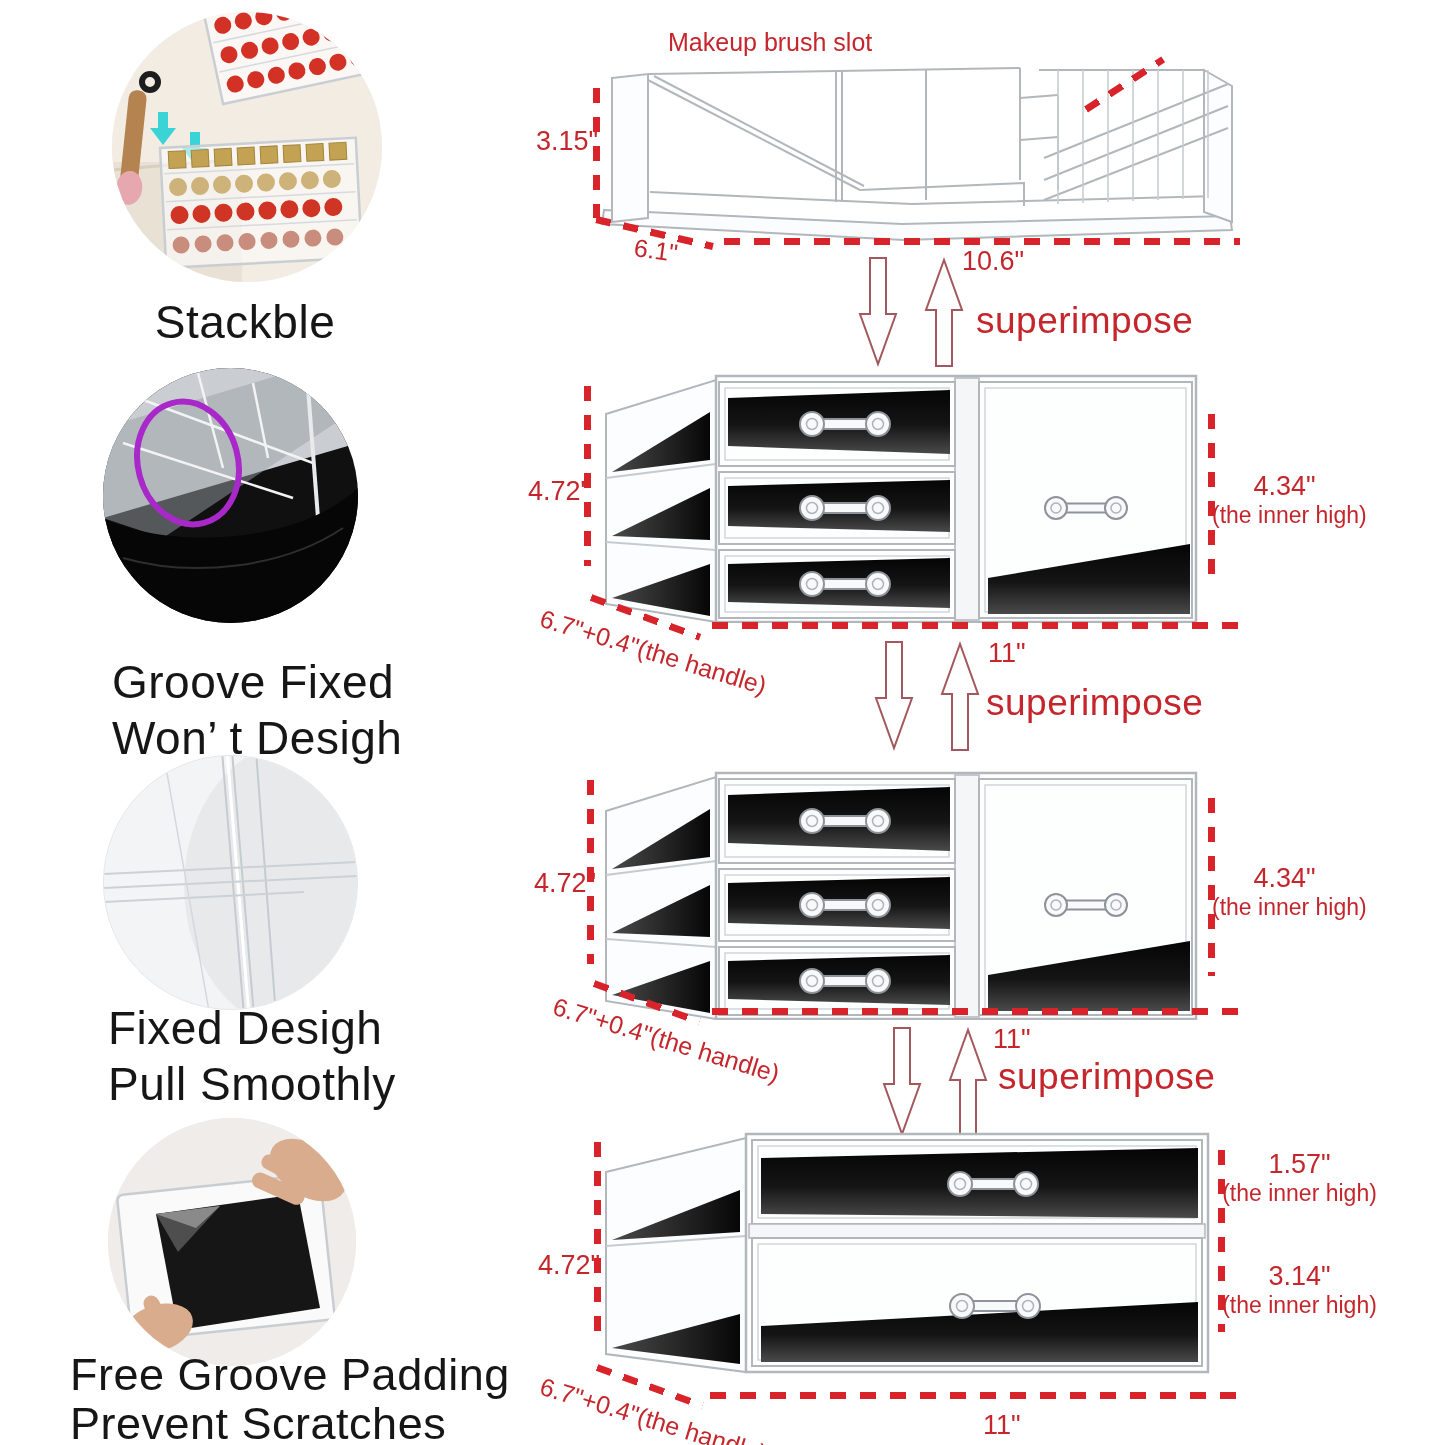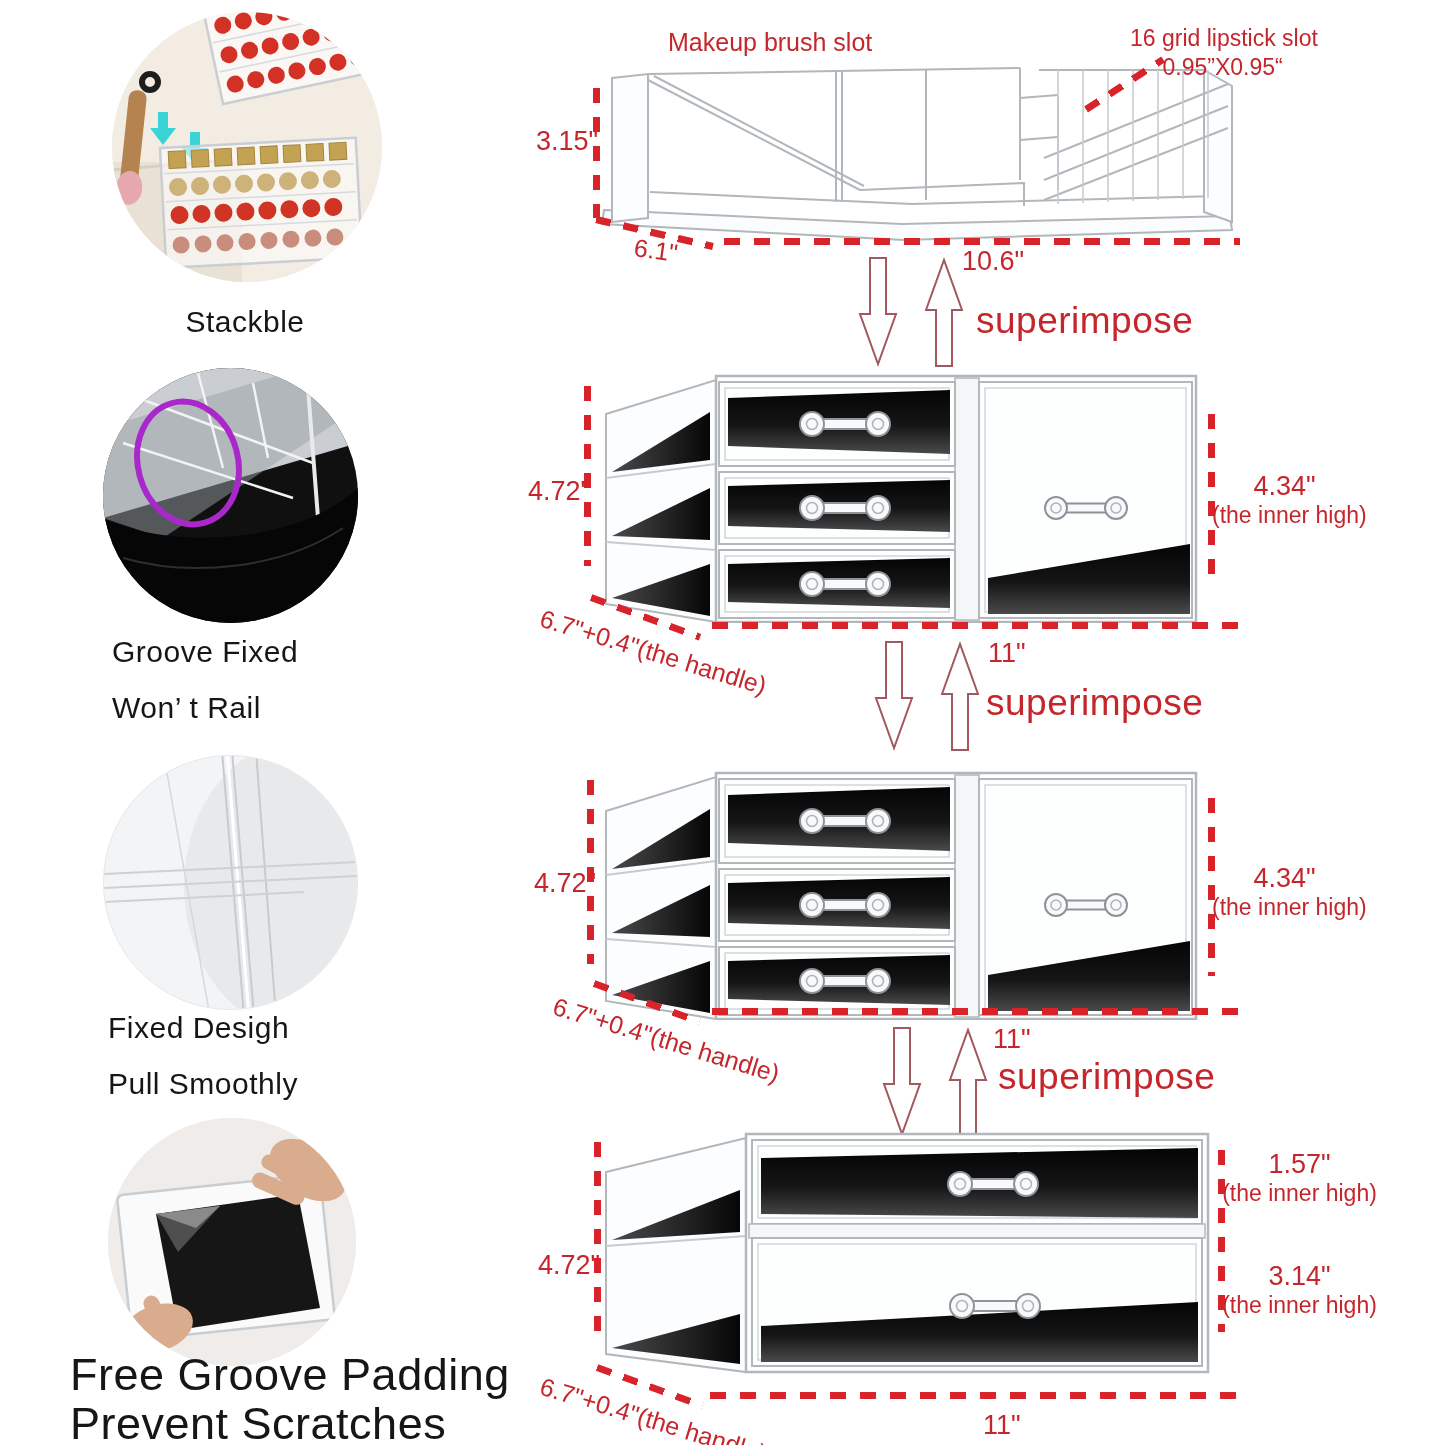--- a/index.html
+++ b/index.html
@@ -2,21 +2,21 @@
 <html><head>
 <meta charset="utf-8">
 <style>
   *{margin:0;padding:0;box-sizing:border-box}
   html,body{background:#ffffff}
   .canvas{position:relative;width:1445px;height:1445px;background:#fff;overflow:hidden;
           font-family:"Liberation Sans",sans-serif;color:#151515}
   .abs{position:absolute}
   .photo{position:absolute;border-radius:50%;overflow:hidden;background:#eee}
   .photo svg{display:block}
-  .caption{position:absolute;color:#161616;font-size:30px;line-height:56px;letter-spacing:.5px;white-space:nowrap}
+  .caption{position:absolute;color:#161616;font-size:46px;line-height:56px;letter-spacing:.5px;white-space:nowrap}
   .caption.center{text-align:center}
   .red{position:absolute;color:#c5262c;white-space:nowrap}
   .dim{font-size:27px}
   .dim-sm{font-size:25px}
   .toplabel{font-size:25px}
   .liplabel{font-size:23px;text-align:center;line-height:29px}
   .superimpose{font-size:37px;letter-spacing:.5px}
   .depthlbl{font-size:25px;transform:rotate(17deg);transform-origin:left top}
   .innerlbl{text-align:center;line-height:1.2}
   .innerlbl .num{font-size:27px}
@@ -151,23 +151,23 @@
         <line x1="20" y1="75" x2="190" y2="130"></line>
         <line x1="95" y1="5" x2="120" y2="100"></line>
         <line x1="150" y1="15" x2="165" y2="90"></line>
       </g>
       <line x1="205" y1="20" x2="215" y2="150" stroke="#e8eaec" stroke-width="4"></line>
       <path d="M0,150 C60,180 190,180 255,120 L255,255 L0,255 Z" fill="#060606"></path>
       <path d="M20,190 C90,210 180,200 240,160" stroke="#2e2e2e" stroke-width="2" fill="none"></path>
       <ellipse cx="85" cy="95" rx="50" ry="62" transform="rotate(-15 85 95)" fill="none" stroke="#a928c9" stroke-width="6"></ellipse>
     </svg>
   </div>
-  <div class="caption" style="left:112px;top:624px">
+  <div class="caption" style="left:112px;top:654px">
     <div>Groove Fixed</div>
-    <div>Won’ t Rail</div>
+    <div>Won’ t Desigh</div>
   </div>
 
   <div class="photo" style="left:103px;top:755px;width:255px;height:255px;border:1px solid #e4e6e8">
     <svg viewBox="0 0 255 255" width="255" height="255">
       <rect width="255" height="255" fill="#f3f4f5"></rect>
       <ellipse cx="195" cy="130" rx="115" ry="145" fill="#e8e9eb"></ellipse>
       <g stroke="#c6cbd0" stroke-width="2">
         <line x1="118" y1="-5" x2="140" y2="260"></line>
         <line x1="128" y1="-5" x2="150" y2="260"></line>
         <line x1="152" y1="-5" x2="172" y2="260"></line>
@@ -247,24 +247,20 @@
           <line x1="566" y1="72" x2="566" y2="160"></line>
         <line x1="591" y1="30" x2="591" y2="62"></line>
           <line x1="591" y1="62" x2="591" y2="159"></line>
         <line x1="616" y1="30" x2="616" y2="52"></line>
           <line x1="616" y1="52" x2="616" y2="158"></line>
       </g>
     </svg>
   </div>
 
   <div class="red toplabel" style="left:668px;top:28px">Makeup brush slot</div>
-  <div class="red liplabel" style="left:1130px;top:24px;width:180px">
-    <div>16 grid lipstick slot</div>
-    <div>‘0.95”X0.95“</div>
-  </div>
   <div class="dotD" style="left:1086px;top:106px;width:92px;transform:rotate(-33deg)"></div>
 
   <div class="red dim" style="left:536px;top:126px">3.15"</div>
   <div class="dotV" style="left:593px;top:88px;height:130px"></div>
   <div class="dotD" style="left:596px;top:216px;width:120px;transform:rotate(13deg)"></div>
   <div class="red dim-sm" style="left:634px;top:236px;transform:rotate(8deg)">6.1"</div>
   <div class="dotH" style="left:724px;top:238px;width:516px"></div>
   <div class="red dim" style="left:962px;top:246px">10.6"</div>
 
   <div class="abs" style="left:856px;top:256px">

